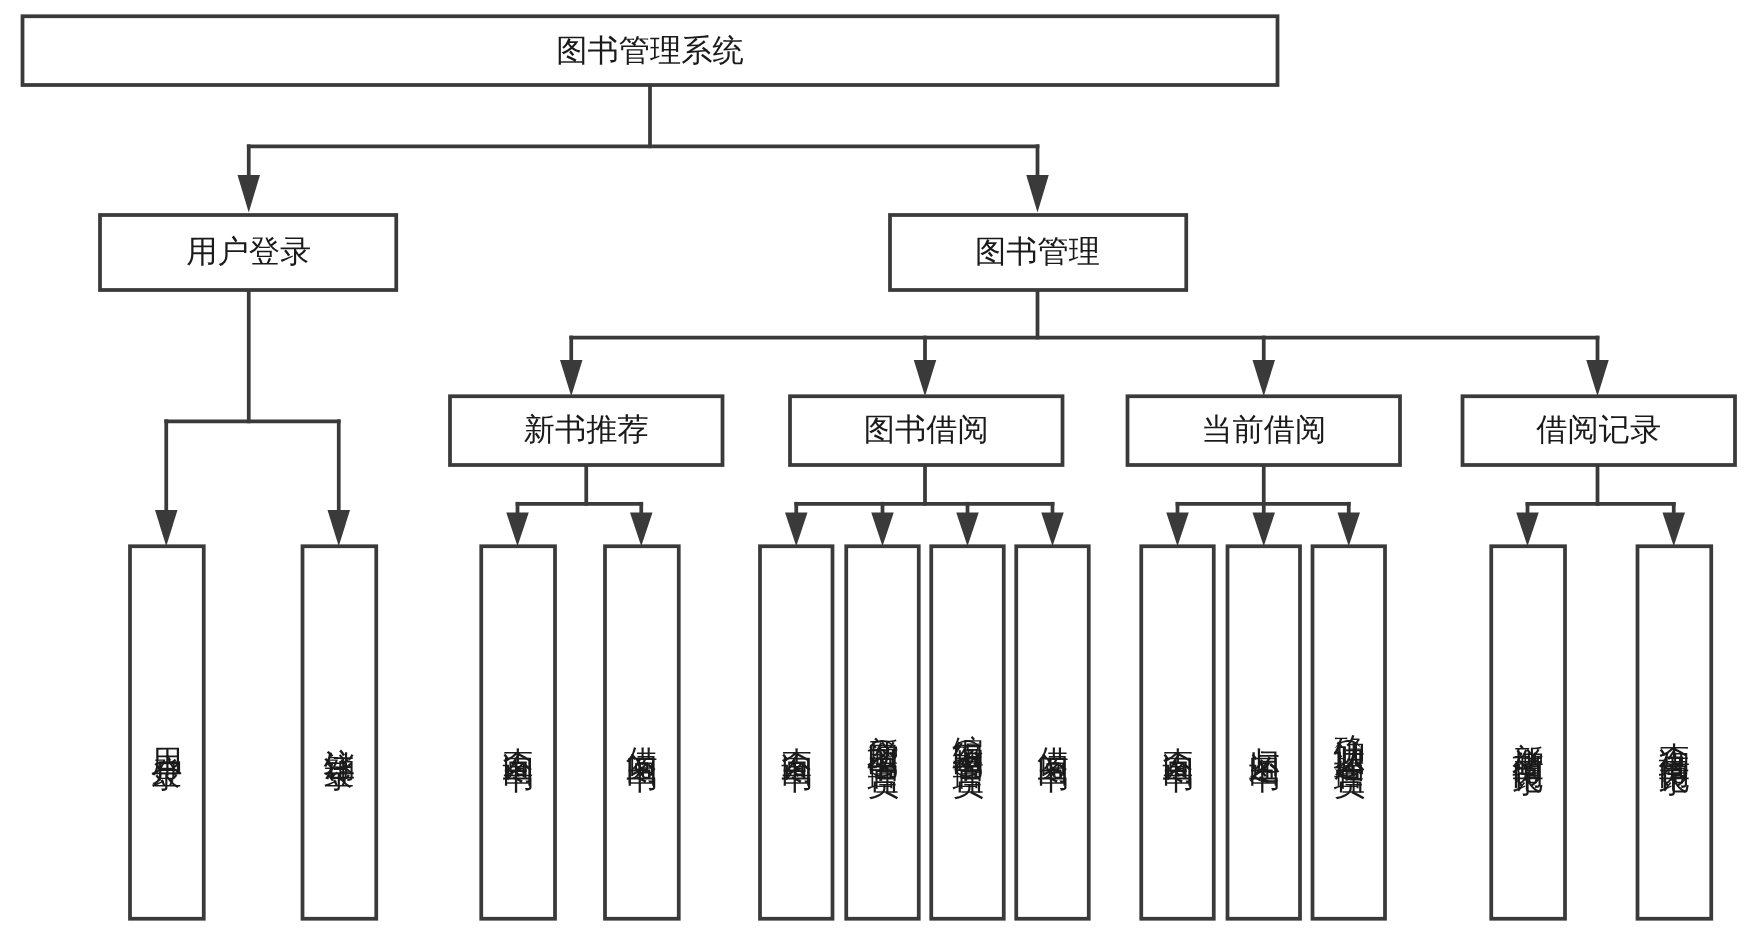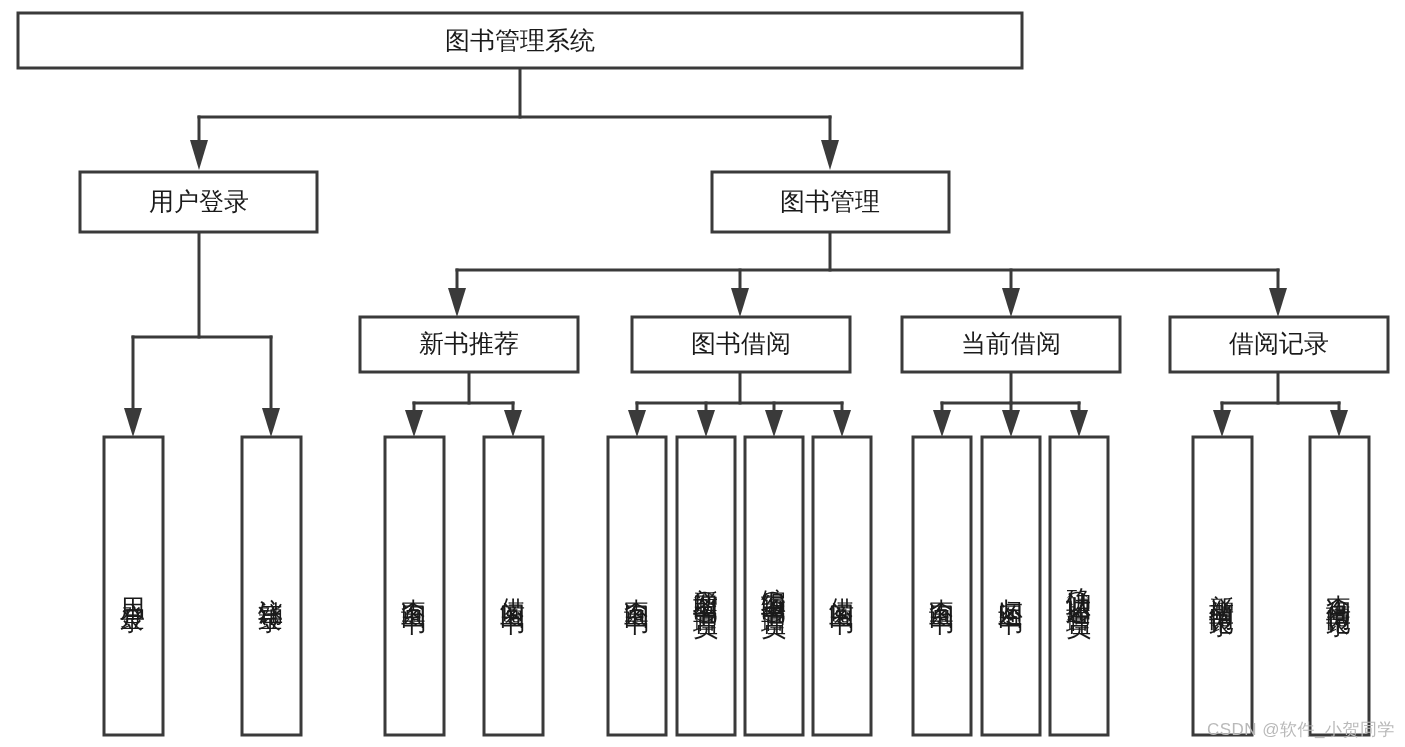--- a/index.html
+++ b/index.html
@@ -243,15 +243,14 @@
       <text class="node-label-v" x="1222" y="586" text-anchor="middle" dominant-baseline="central">新增借阅记录</text>
     </g>
 
     <g>
       <rect class="node-box" x="1310" y="437" width="59" height="298"></rect>
       <text class="node-label-v" x="1339" y="586" text-anchor="middle" dominant-baseline="central">查询借阅记录</text>
     </g>
 
   </svg>
 
-  <div class="watermark">CSDN @软件_小贺同学</div>
 
 </div>
 
 </body></html>

